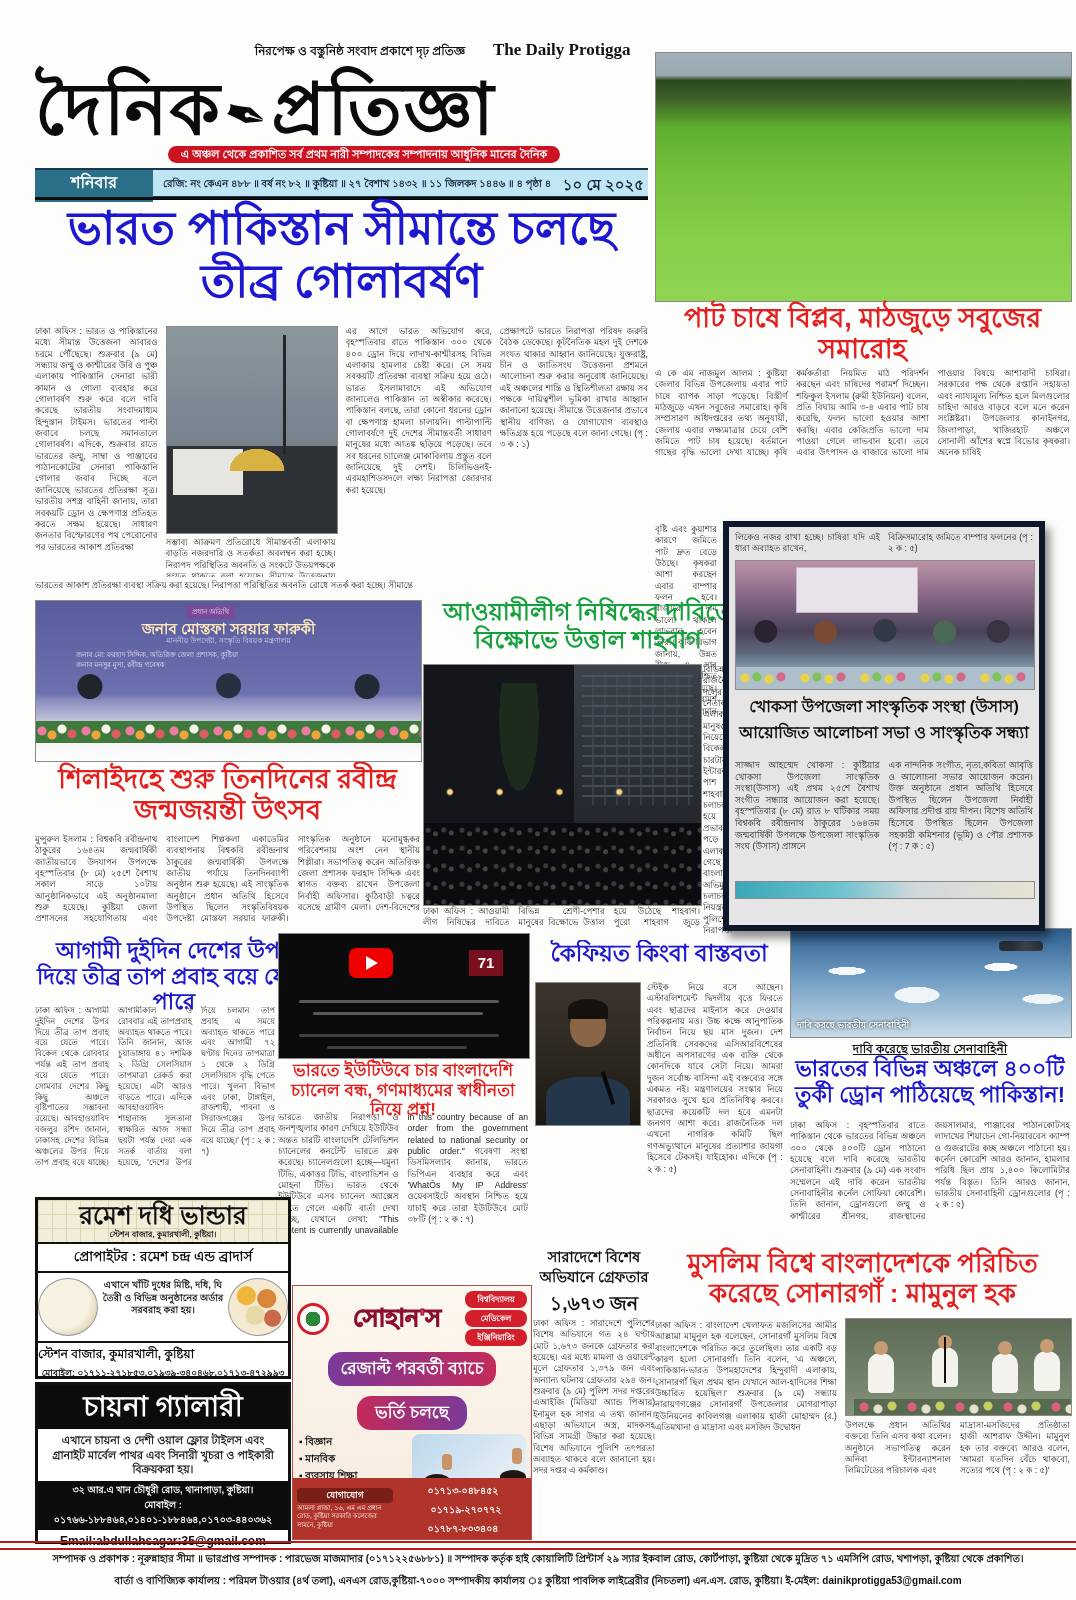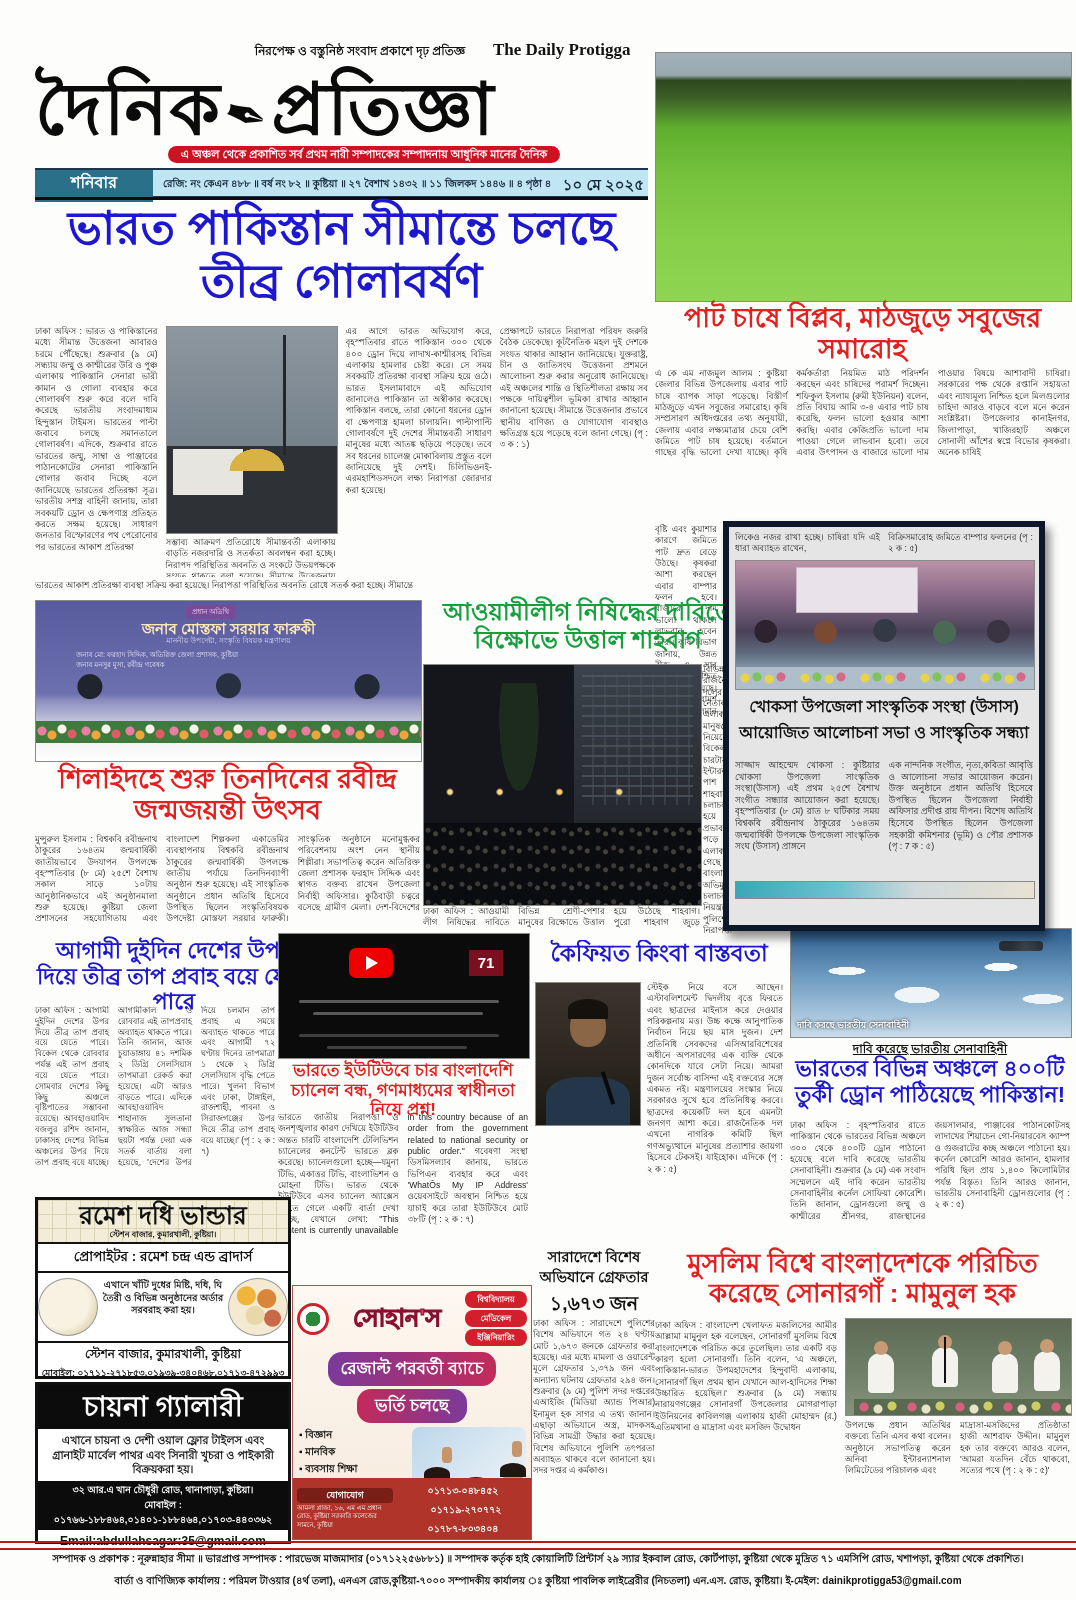--- a/index.html
+++ b/index.html
@@ -173,21 +173,21 @@
     <div class="gridpaper" style="padding:2px 0 1px;">
       <div style="text-align:center;font-size:25px;font-weight:900;line-height:1.05;">রমেশ দধি ভান্ডার</div>
       <div style="text-align:center;font-size:8px;font-weight:700;">স্টেশন বাজার, কুমারখালী, কুষ্টিয়া।</div>
     </div>
     <div style="text-align:center;font-size:13.5px;font-weight:800;border-top:2px solid #111;border-bottom:2px solid #111;padding:2px 0;">প্রোপাইটর : রমেশ চন্দ্র এন্ড ব্রাদার্স</div>
     <div style="display:flex;align-items:center;padding:3px 0;height:62px;">
       <div style="width:58px;height:56px;border-radius:50%;background:radial-gradient(circle at 40% 40%,#f7f2e2 55%,#e2d6b8 75%,#caa86a 100%);border:1px solid #999;"></div>
       <div class="bt" style="flex:1;text-align:center;font-size:9.5px;font-weight:700;padding:0 4px;height:56px;">এখানে খাঁটি দুধের মিষ্টি, দধি, ঘি তৈরী ও বিভিন্ন অনুষ্ঠানের অর্ডার সরবরাহ করা হয়।</div>
       <div style="width:58px;height:56px;border-radius:50%;background:radial-gradient(circle at 30% 30%,#f0b63c 9px,transparent 10px),radial-gradient(circle at 65% 35%,#d8863a 9px,transparent 10px),radial-gradient(circle at 45% 65%,#e8d8a8 9px,transparent 10px),radial-gradient(circle at 75% 70%,#c86a4a 8px,transparent 9px),#f4ead2;border:1px solid #999;"></div>
     </div>
-    <div style="text-align:center;font-size:12px;font-weight:800;border-top:2px solid #111;padding-top:2px;">স্টেশন বাজার, কুমারখালী, কুষ্টিয়া</div>
+    <div style="font-size:12px;font-weight:800;border-top:2px solid #111;padding-top:2px;">স্টেশন বাজার, কুমারখালী, কুষ্টিয়া</div>
     <div style="text-align:center;font-size:9px;font-weight:700;padding:1px 0 2px;">মোবাইল: ০১৭১১-২৭১৮৫৩,০১৯৩৯-৩৪০৪৬৮,০১৭১৩-৪৭২৯৯৩</div>
   </div>
 
   <div class="abs adborder" style="left:35px;top:1382px;width:250px;height:156px;">
     <div class="blackband" style="font-size:28px;font-weight:900;height:44px;line-height:44px;">চায়না গ্যালারী</div>
     <div class="bt" style="text-align:center;font-size:11px;font-weight:700;padding:4px 6px;height:44px;">এখানে চায়না ও দেশী ওয়াল ফ্লোর টাইলস এবং গ্রানাইট মার্বেল পাথর এবং সিনারী খুচরা ও পাইকারী বিক্রয়করা হয়।</div>
     <div class="blackband" style="font-size:9.5px;font-weight:700;padding:2px 2px;">
       <div>৩২ আর.এ খান চৌধুরী রোড, থানাপাড়া, কুষ্টিয়া।</div>
       <div>মোবাইল : ০১৭৬৬-১৮৮৪৬৪,০১৪০১-১৮৮৪৬৪,০১৭০৩-৪৪০৩৬২</div>
     </div>
@@ -199,21 +199,21 @@
       <div style="width:26px;height:26px;border-radius:50%;border:3px solid #d31f2c;background:radial-gradient(circle,#2a8a3a 40%,#fff 41%);"></div>
       <div style="flex:1;text-align:center;font-size:24px;font-weight:900;color:#e3356a;-webkit-text-stroke:1px #8a1030;">সোহান'স</div>
       <div style="width:62px;">
         <div class="sohanpill">বিশ্ববিদ্যালয়</div>
         <div class="sohanpill">মেডিকেল</div>
         <div class="sohanpill">ইঞ্জিনিয়ারিং</div>
       </div>
     </div>
     <div style="text-align:center;margin-top:4px;">
       <div style="display:inline-block;background:linear-gradient(90deg,#7a3a9a,#c42a5a);color:#fff;font-size:17px;font-weight:900;padding:3px 12px;border-radius:14px;">রেজাল্ট পরবর্তী ব্যাচে</div><br>
-      <div style="display:inline-block;background:linear-gradient(90deg,#c42a5a,#7a3a9a);color:#fff;font-size:17px;font-weight:900;padding:3px 18px;border-radius:14px;margin-top:3px;">ভর্তি চলছে</div>
+      <div style="display:inline-block;background:linear-gradient(90deg,#c42a5a,#7a3a9a);color:#fff;font-size:17px;font-weight:900;padding:3px 18px;border-radius:14px;margin-top:10px;">ভর্তি চলছে</div>
     </div>
     <div style="display:flex;margin-top:4px;">
       <div style="width:108px;padding-left:6px;">
         <div style="font-size:10px;font-weight:800;">▪ <span>বিজ্ঞান</span></div>
         <div style="font-size:10px;font-weight:800;">▪ <span>মানবিক</span></div>
         <div style="font-size:10px;font-weight:800;">▪ <span>ব্যবসায় শিক্ষা</span></div>
         <div style="font-size:8.5px;font-weight:800;color:#fff;background:#b0342a;display:inline-block;padding:1px 6px;border-radius:4px;margin-top:4px;">আমাদের বৈশিষ্ট্যসমূহ</div>
         <div style="font-size:7px;font-weight:700;color:#5a2020;margin-top:3px;">সপ্তাহে ৭ দিন ক্লাস</div>
         <div style="font-size:7px;font-weight:700;color:#5a2020;">প্রতি ক্লাসে মডেল টেস্ট</div>
         <div style="font-size:7px;font-weight:700;color:#5a2020;">অভিজ্ঞ শিক্ষক দ্বারা পাঠদান</div>

